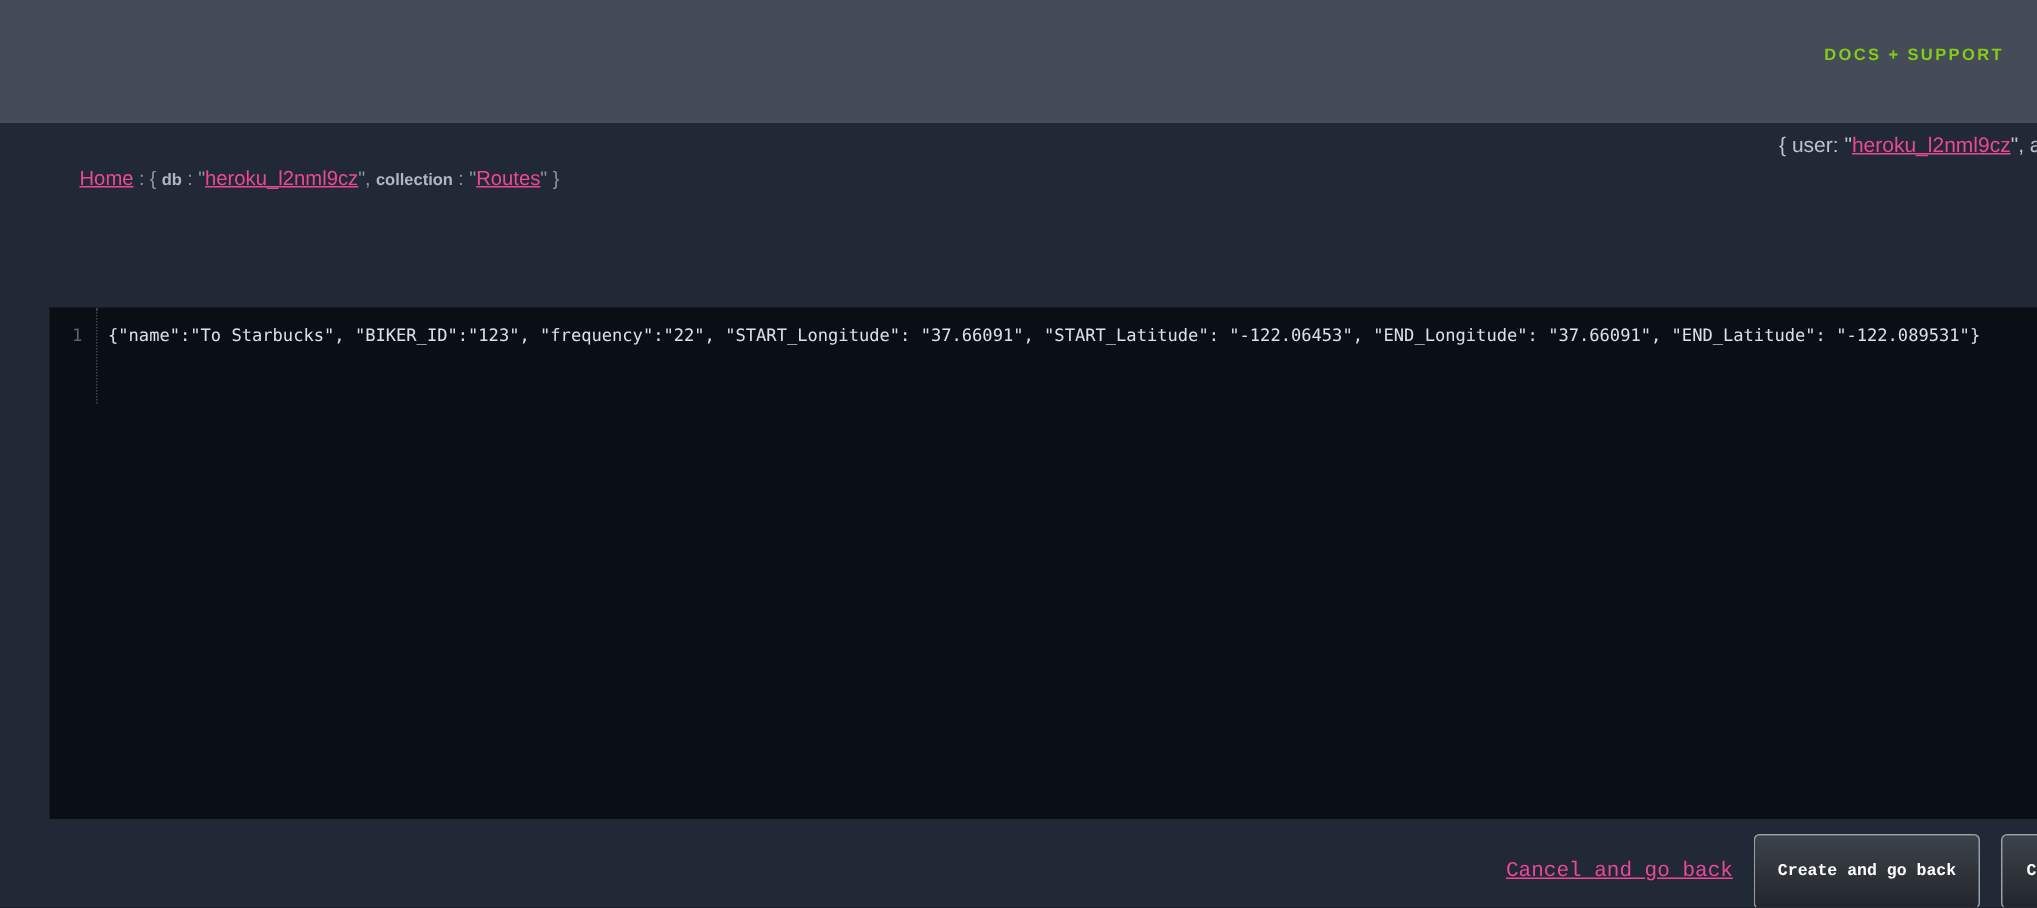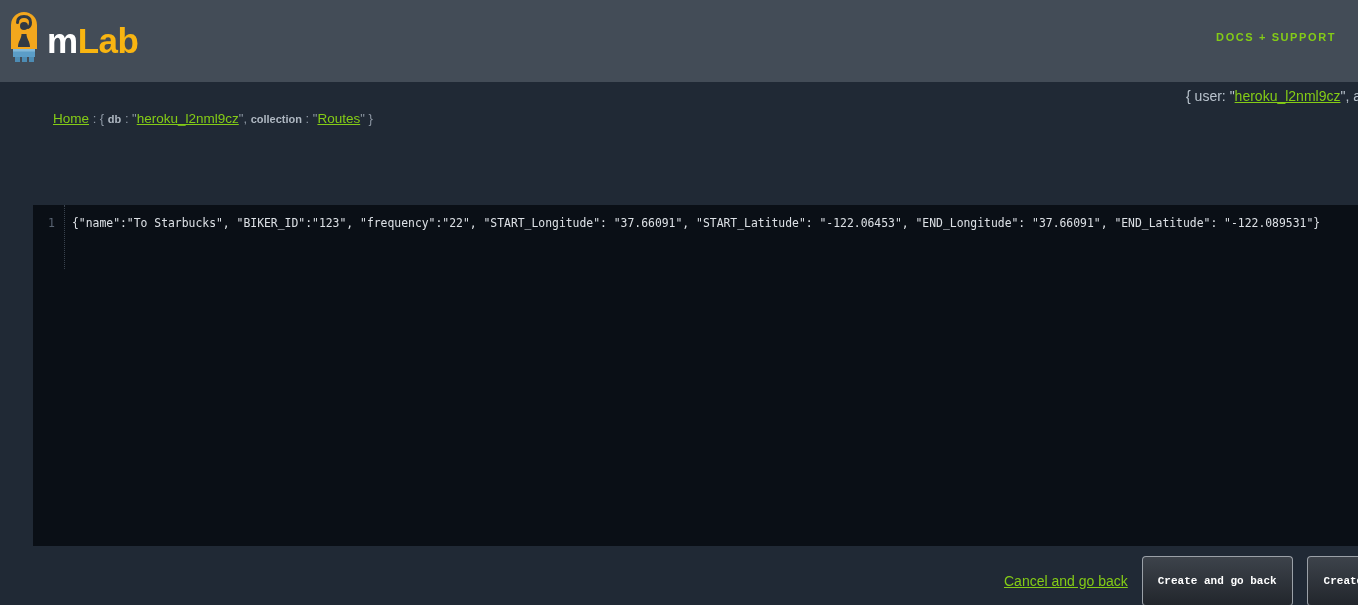--- a/index.html
+++ b/index.html
@@ -36,21 +36,21 @@
   .docs-support {
     position: absolute; right: 22px; top: 31px;
     font-size: 11px; font-weight: 600;
     letter-spacing: 1.6px;
     color: #84cc16;
     cursor: pointer;
   }
 
   
   a.lnk, .lnk {
-    color: #84cc16;
+    color: #ec4899;
     text-decoration: underline;
     cursor: pointer;
   }
 
   
   .user-context {
     position: absolute; top: 88px; right: -3px;
     font-size: 14px;
     color: #b9c3cd;
     white-space: nowrap;
@@ -108,21 +108,21 @@
     white-space: pre;
   }
 
   
   .footer-actions {
     position: absolute; top: 556px; left: 1004px;
     display: flex; align-items: center;
     gap: 14px;
     white-space: nowrap;
   }
-  .cancel-link { font-size: 14px; }
+  .cancel-link { font-size: 14px; font-family: Liberation Mono, monospace; }
   .btn {
     display: inline-block;
     padding: 18px 15px;
     font-family: Liberation Mono, monospace;
     font-size: 11px;
     font-weight: bold;
     color: #ffffff;
     background: linear-gradient(#3d434b, #22262c);
     border: 1px solid #9ba1a8;
     border-bottom-color: #686e74;
@@ -135,36 +135,20 @@
     text-align: left;
     padding-left: 16px;
   }
 </style>
 </head>
 <body>
 
 <div class="viewport">
 
   <div class="navbar">
-    <div class="logo">
-      <span>
-        <svg width="32" height="58" viewBox="0 0 32 58">
-          <path d="M3 15 a13 13 0 0 1 26 0 v24 h-26 z" fill="#f3a71d"></path>
-          <path d="M9.5 12.5 q0-6 6.5-6 q6.5 0 6.5 6 q0 3.5 -2.5 5" fill="none" stroke="#313a44" stroke-width="3" stroke-linecap="round"></path>
-          <circle cx="16" cy="16" r="4" fill="#313a44"></circle>
-          <path d="M10 37 c0-6 3.5-8 3.5-13 h5 c0 5 3.5 7 3.5 13 z" fill="#313a44"></path>
-          <path d="M5 39 h22 v8 h-22 z" fill="#5b9dc7"></path>
-          <path d="M5 39 h22 v2.5 h-22 z" fill="#82b8d9"></path>
-          <rect x="7" y="47" width="5" height="5" fill="#4d8cb4"></rect>
-          <rect x="14" y="47" width="5" height="5" fill="#4d8cb4"></rect>
-          <rect x="21" y="47" width="5" height="5" fill="#4d8cb4"></rect>
-        </svg>
-      </span>
-      <span class="wordmark"><span class="wm-m">m</span><span class="wm-lab">Lab</span></span>
-    </div>
     <div class="docs-support">DOCS + SUPPORT</div>
   </div>
 
   <div class="user-context"><span>{ user: "</span><a class="lnk">heroku_l2nml9cz</a><span>", a</span></div>
 
   <div class="breadcrumb"><a class="lnk">Home</a><span> : { </span><span class="bc-key">db</span><span> : "</span><a class="lnk">heroku_l2nml9cz</a><span>", </span><span class="bc-key">collection</span><span> : "</span><a class="lnk">Routes</a><span>" }</span></div>
 
 
   <div class="editor">
     <div class="editor-gutter">

